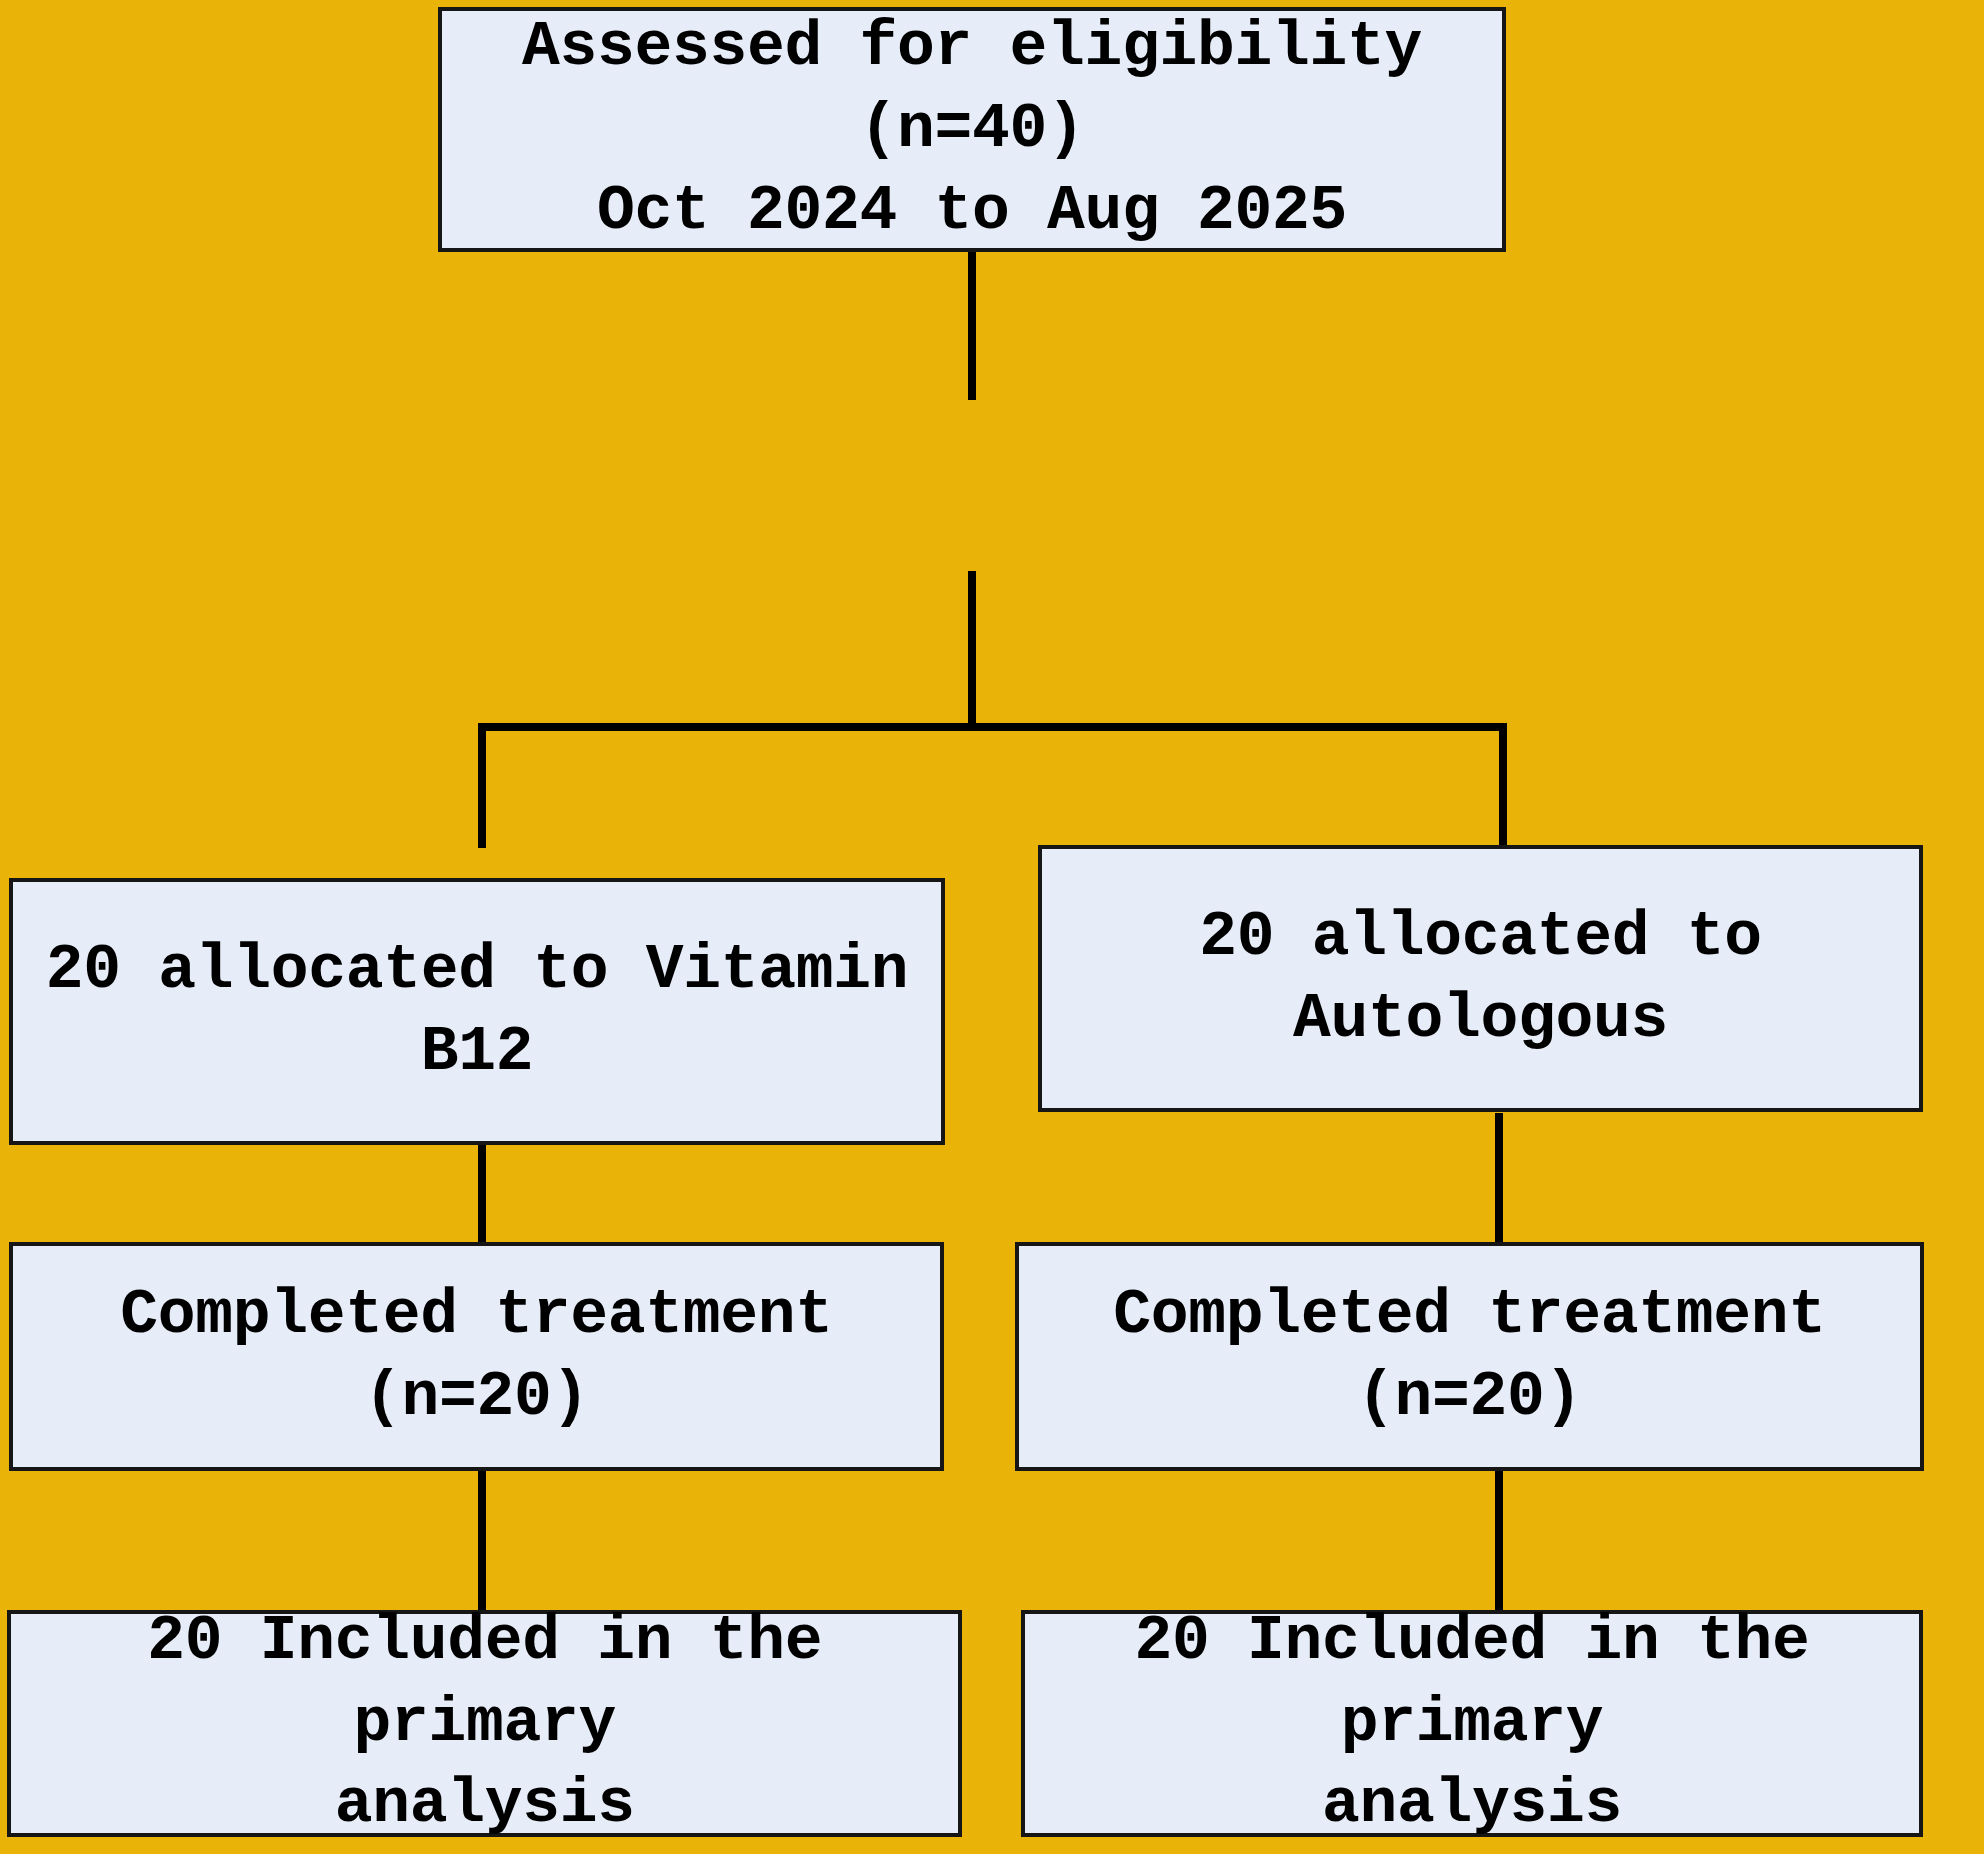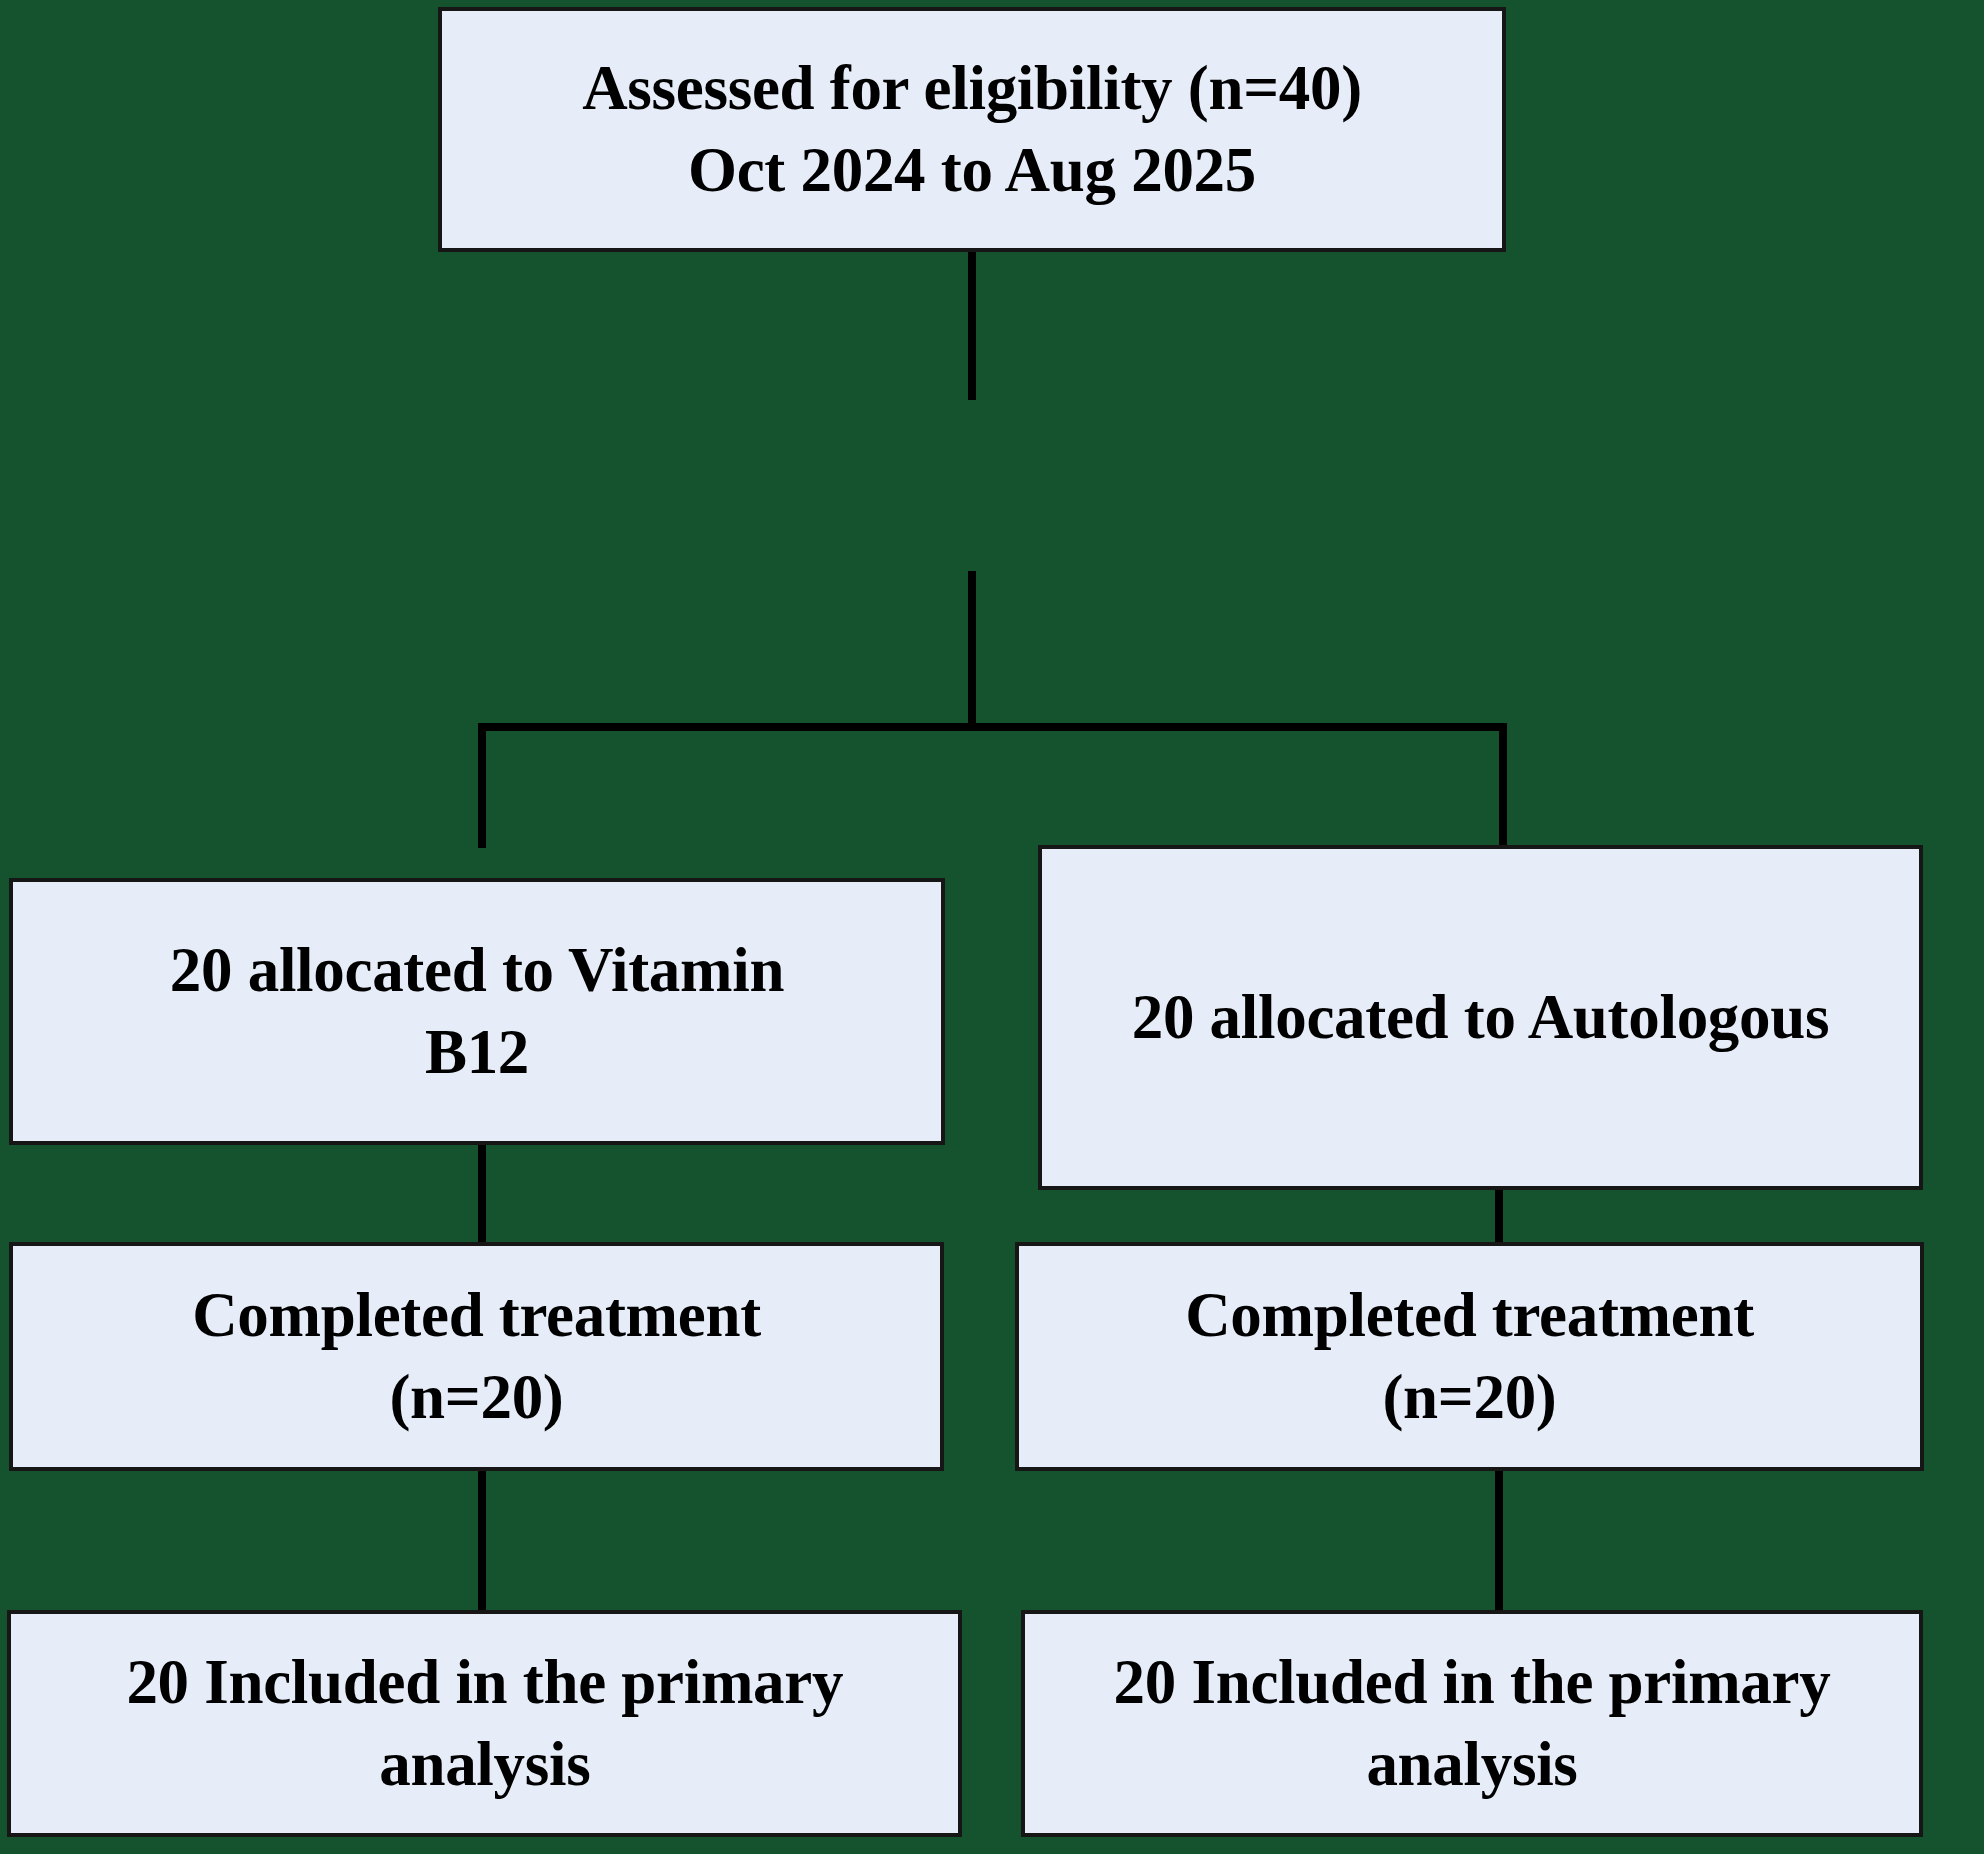--- a/index.html
+++ b/index.html
@@ -5,23 +5,23 @@
 <style>
   html, body {
     margin: 0;
     padding: 0;
     background: #ffffff;
   }
   #canvas {
     position: relative;
     width: 1985px;
     height: 1855px;
-    background: #14532d;
+    background: #eab308;
     overflow: hidden;
-    font-family: Liberation Serif, serif;
+    font-family: Liberation Mono, monospace;
   }
   .node {
     position: absolute;
     box-sizing: border-box;
     background: #e7edf8;
     border: 4.3px solid #161616;
     display: flex;
     align-items: center;
     justify-content: center;
     text-align: center;
@@ -31,21 +31,21 @@
     line-height: 1.30;
     letter-spacing: -0.3px;
     padding: 3.6px 16px;
   }
   .node span { display: block; width: 100%; }
 
   
   #node-eligibility  { left: 438px;  top: 7.3px;   width: 1068px; height: 245px; }
   #node-randomized   { left: 494px;  top: 396px;  width: 934px; height: 175px; }
   #node-alloc-left   { left: 9px;   top: 845px; width: 936px; height: 267px; margin-top: 33px; }
-  #node-alloc-right  { left: 1038px; top: 845px; width: 885px; height: 345px; }
+  #node-alloc-right  { left: 1038px; top: 845px; width: 885px; height: 267px; }
   #node-compl-left   { left: 9px;   top: 1242px; width: 935px; height: 229px; }
   #node-compl-right  { left: 1015px; top: 1242px; width: 909px; height: 229px; }
   #node-anal-left    { left: 7.3px;   top: 1610px; width: 955px; height: 227px; }
   #node-anal-right   { left: 1021px; top: 1610px; width: 902px; height: 227px; }
 
   
   .vline {
     position: absolute;
     background: #000000;
     width: 8px;

